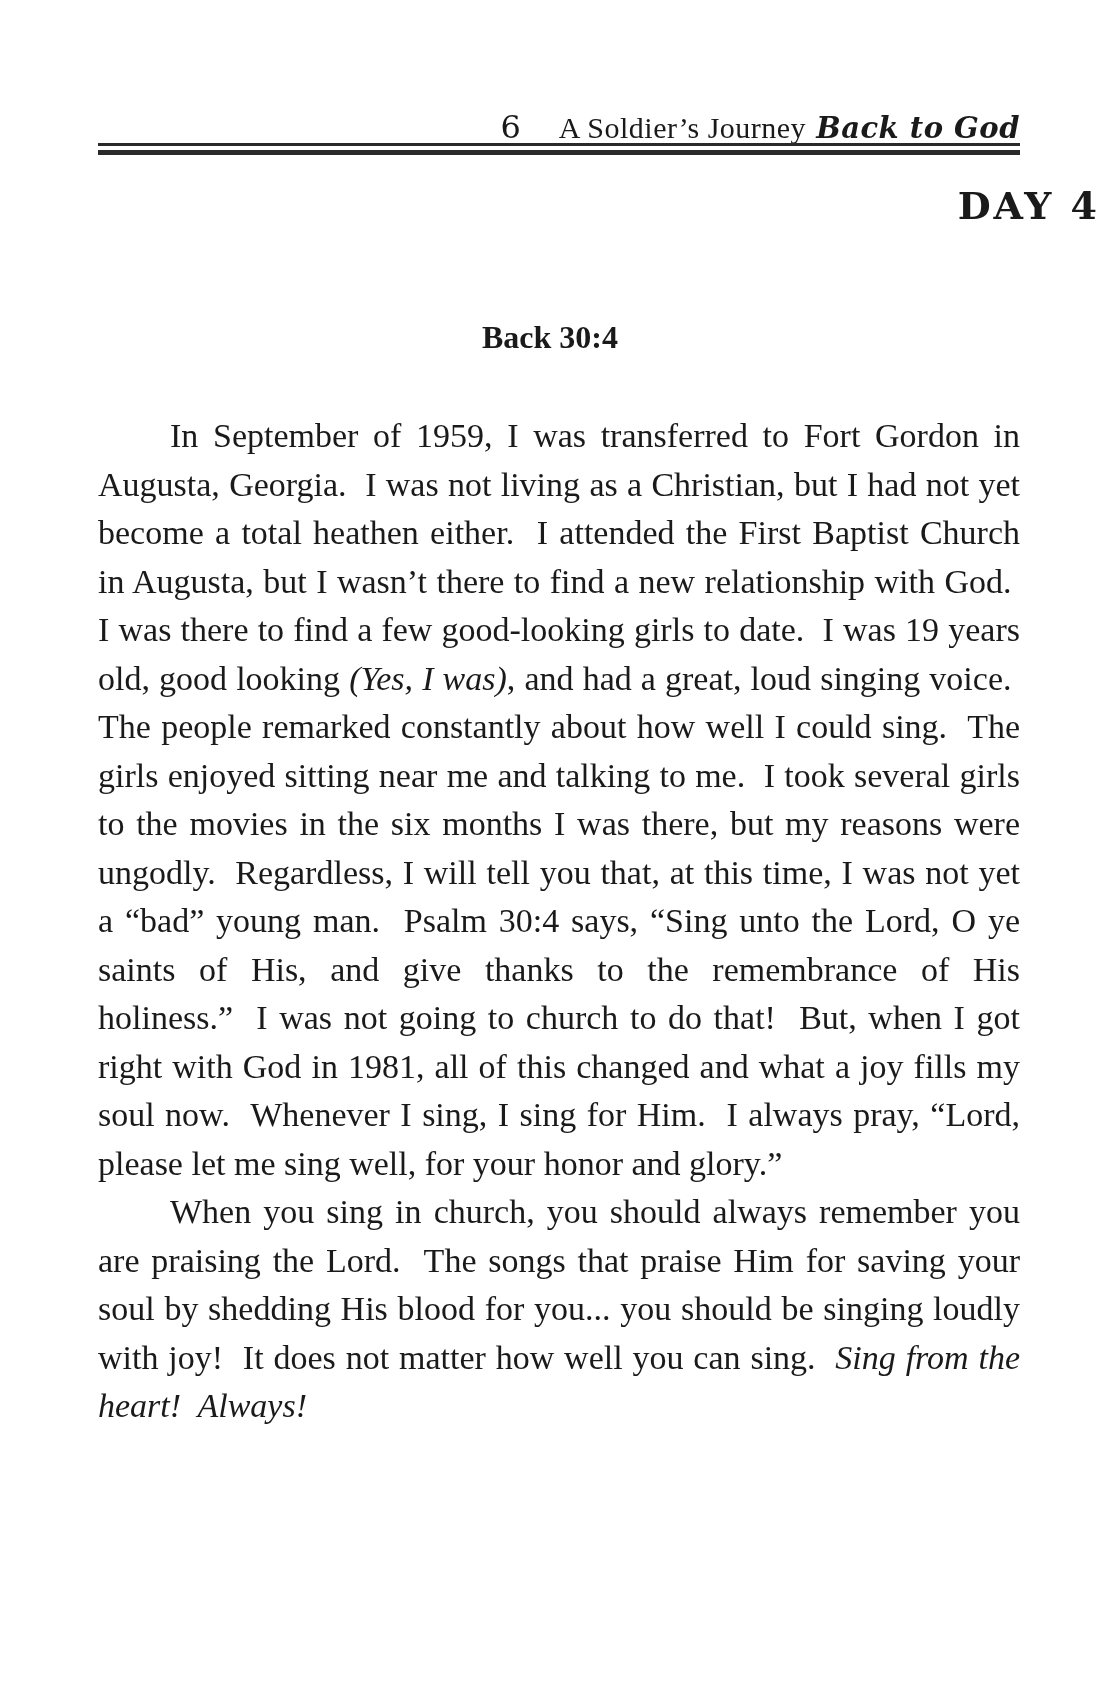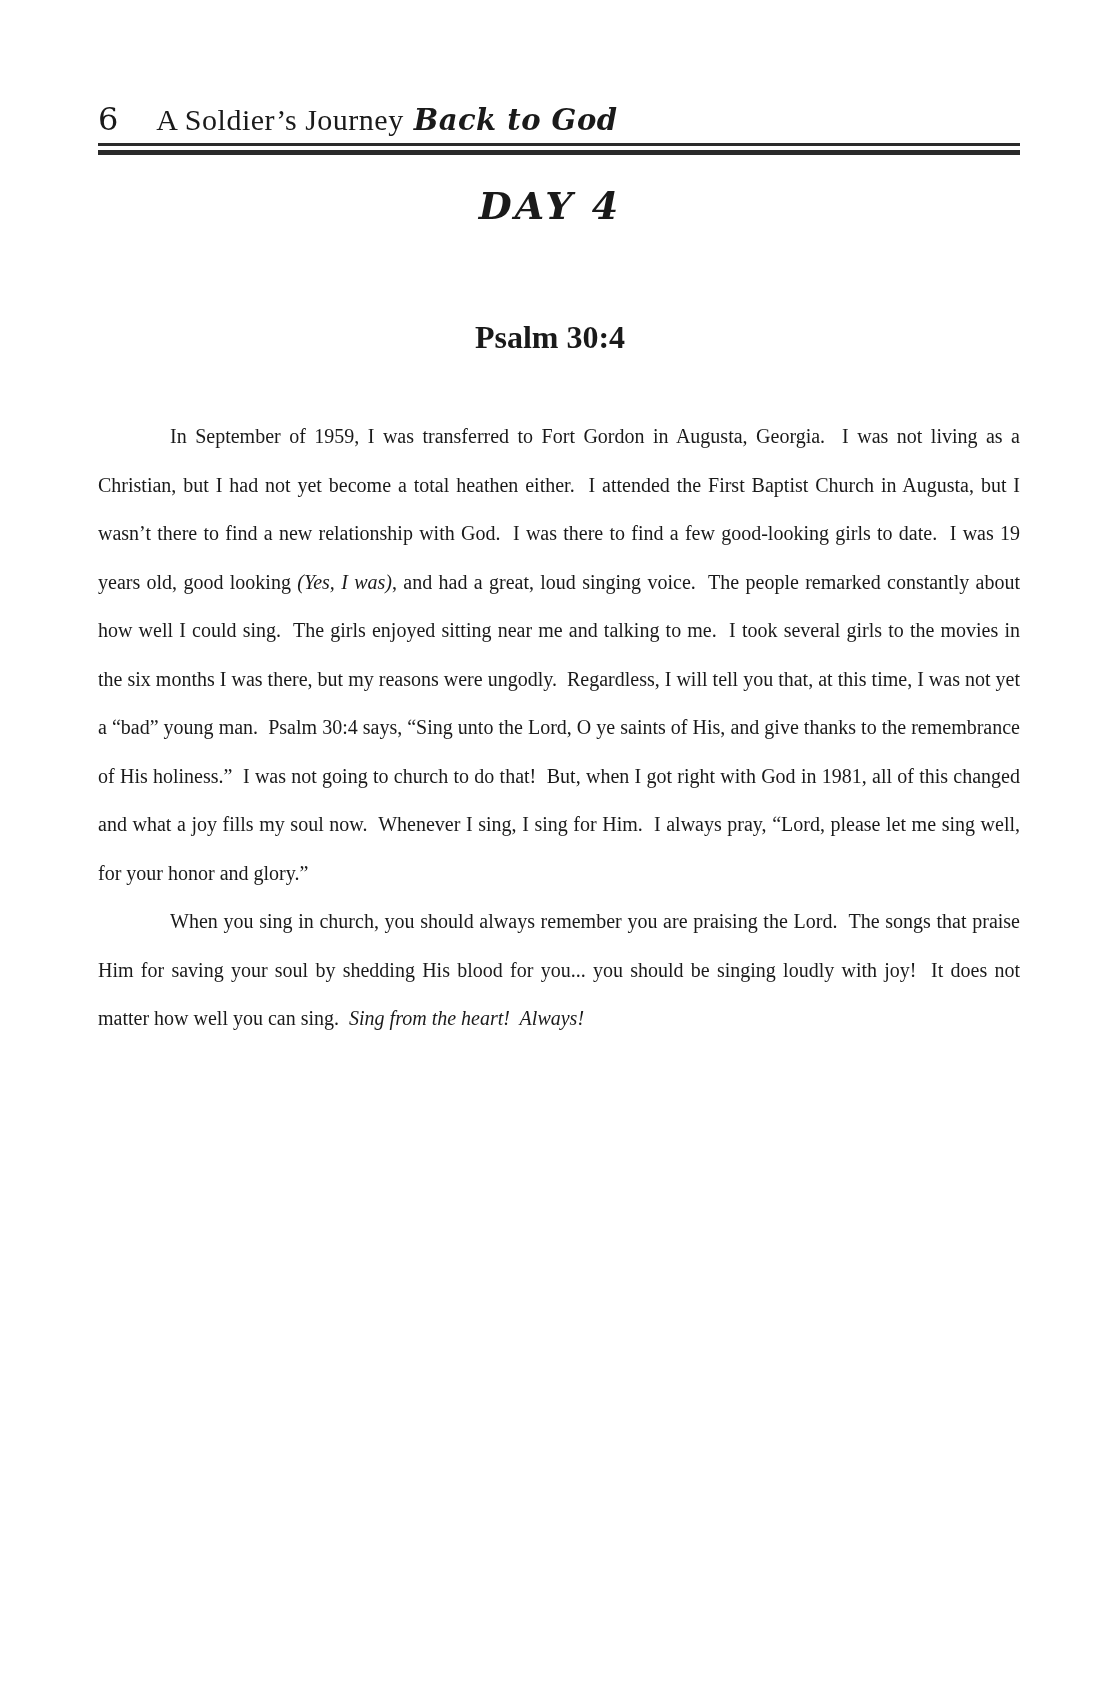--- a/index.html
+++ b/index.html
@@ -19,21 +19,22 @@
   }
 
   
   .page-header {
     position: absolute;
     left: 98px;
     top: 101px;
     width: 922px;
     white-space: nowrap;
     font-size: 30px;
-    line-height: 36px;
+    line-height: 52px;
+    text-align: right;
   }
   .page-number {
     display: inline-block;
     font-size: 32px;
     margin-right: 38px;
     font-family: "DejaVu Serif", serif;
   }
   .book-title-text { letter-spacing: 0.5px; }
   .book-title-emphasis {
     font-weight: bold;
@@ -52,26 +53,25 @@
     border-top: 3px solid #2a2a2a;
     border-bottom: 5px solid #2a2a2a;
   }
 
   
   .chapter-day-heading {
     position: absolute;
     top: 183px;
     left: 0;
     width: 100%;
-    text-align: center;
+    text-align: right;
     font-family: "DejaVu Serif", serif;
     font-weight: 900;
     font-size: 38px;
     letter-spacing: 3px;
-    font-style: italic;
   }
   .chapter-title {
     position: absolute;
     top: 237px;
     left: 0;
     width: 100%;
     text-align: center;
     font-size: 47px;
     font-weight: normal;
     letter-spacing: 1px;
@@ -84,21 +84,21 @@
     text-align: center;
     font-size: 32px;
   }
 
   
   .body-text {
     position: absolute;
     left: 98px;
     top: 412px;
     width: 922px;
-    font-size: 20px;
+    font-size: 34px;
     line-height: 48.5px;
   }
   .body-paragraph {
     text-align: justify;
     text-indent: 72px;
     margin: 0;
   }
   .body-paragraph .italic { font-style: italic; }
 </style>
 </head>
@@ -108,20 +108,20 @@
 
   <header class="page-header">
     <span class="page-number">6</span><span class="book-title"><span class="book-title-text">A Soldier’s Journey</span><span class="book-title-emphasis">Back to God</span></span>
   </header>
 
   <div class="header-rule"></div>
 
   <h2 class="chapter-day-heading">DAY 4</h2>
 
 
-  <h3 class="scripture-reference">Psalm 30:4</h3>
+  <h3 class="scripture-reference">Back 30:4</h3>
 
   <div class="body-text">
       <p class="body-paragraph"><span>In September of 1959, I was transferred to Fort Gordon in Augusta, Georgia.&nbsp; I was not living as a Christian, but I had not yet become a total heathen either.&nbsp; I attended the First Baptist Church in Augusta, but I wasn’t there to find a new relationship with God.&nbsp; I was there to find a few good-looking girls to date.&nbsp; I was 19 years old, good looking </span><span class="italic">(Yes, I was)</span><span>, and had a great, loud singing voice.&nbsp; The people remarked constantly about how well I could sing.&nbsp; The girls enjoyed sitting near me and talking to me.&nbsp; I took several girls to the movies in the six months I was there, but my reasons were ungodly.&nbsp; Regardless, I will tell you that, at this time, I was not yet a “bad” young man.&nbsp; Psalm 30:4 says, “Sing unto the Lord, O ye saints of His, and give thanks to the remembrance of His holiness.”&nbsp; I was not going to church to do that!&nbsp; But, when I got right with God in 1981, all of this changed and what a joy fills my soul now.&nbsp; Whenever I sing, I sing for Him.&nbsp; I always pray, “Lord, please let me sing well, for your honor and glory.”</span></p>
       <p class="body-paragraph"><span>When you sing in church, you should always remember you are praising the Lord.&nbsp; The songs that praise Him for saving your soul by shedding His blood for you... you should be singing loudly with joy!&nbsp; It does not matter how well you can sing.&nbsp; </span><span class="italic">Sing from the heart!&nbsp; Always!</span></p>
     </div>
 
 </div>
 
 </body></html>

